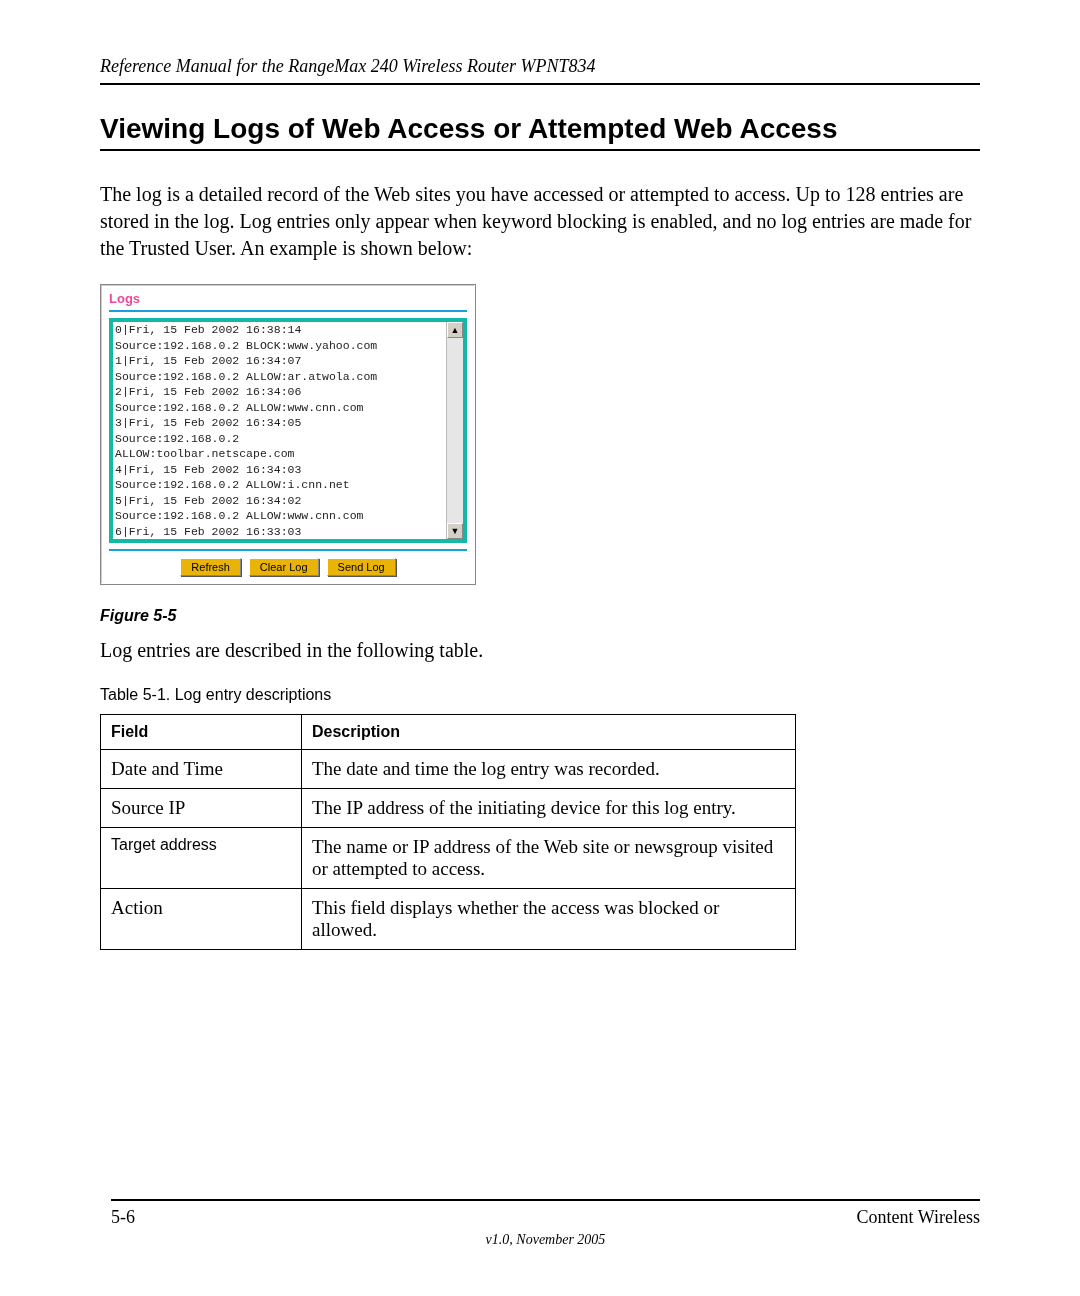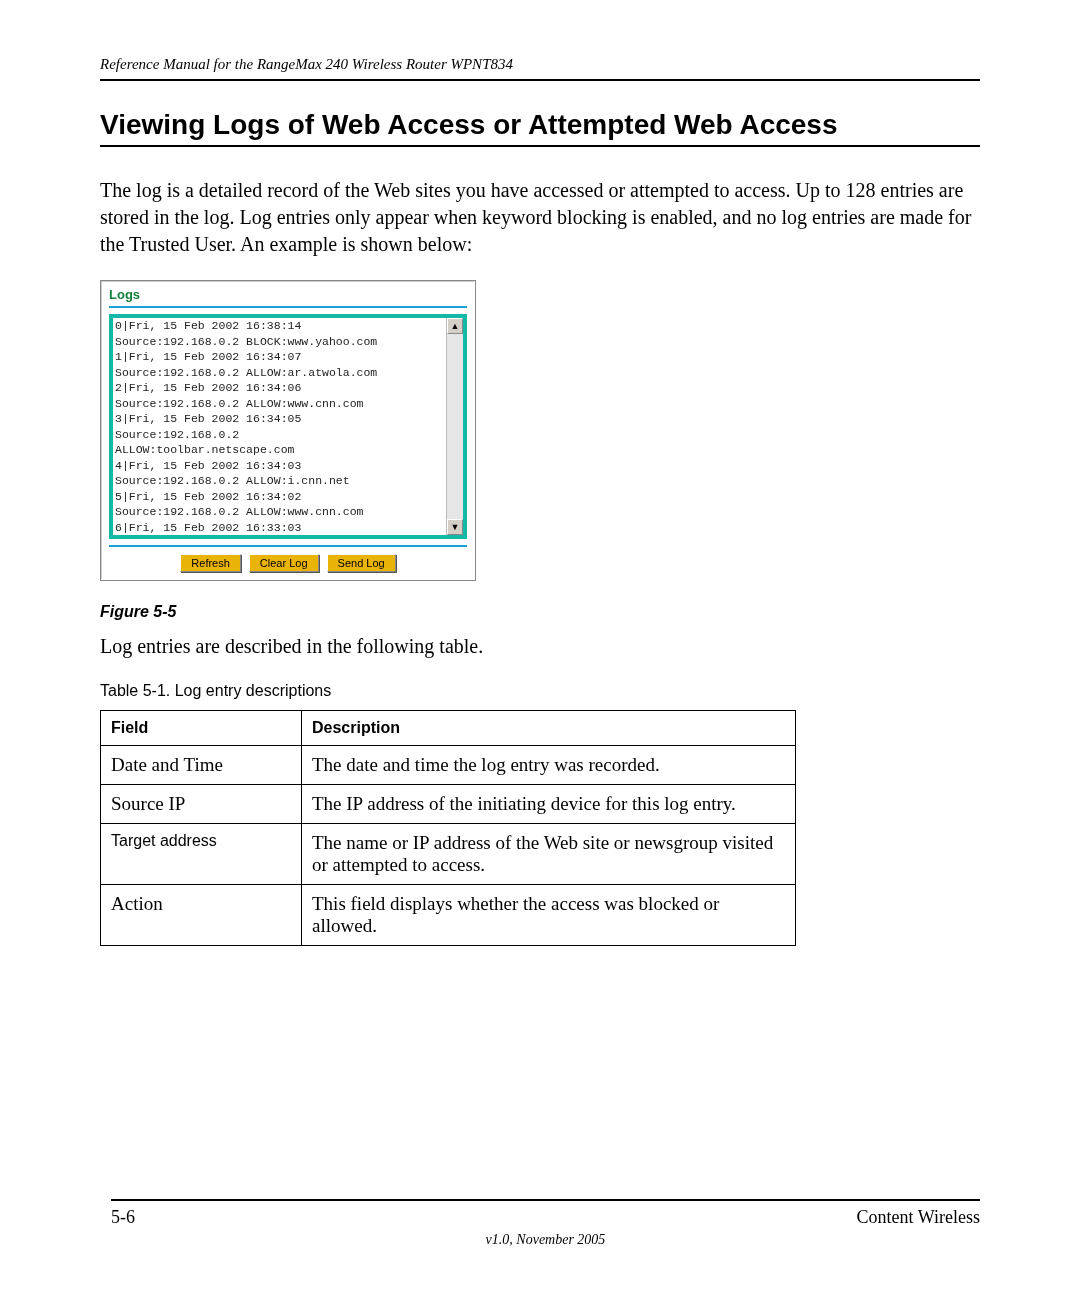--- a/index.html
+++ b/index.html
@@ -11,21 +11,21 @@
   }
   .page {
     width: 1080px;
     height: 1296px;
     box-sizing: border-box;
     padding: 56px 100px 40px 100px;
     position: relative;
   }
   .header-title {
     font-style: italic;
-    font-size: 15px;
+    font-size: 18px;
     margin-bottom: 6px;
   }
   .header-rule {
     border: none;
     border-top: 2px solid #000;
     margin: 0 0 28px 0;
   }
   .section-title {
     font-family: Arial, Helvetica, sans-serif;
     font-weight: bold;
@@ -50,21 +50,21 @@
     box-shadow: -1px -1px 0 #fff inset, 1px 1px 0 #ccc inset;
     background: #fff;
     margin-bottom: 8px;
   }
   .logs-inner {
     width: 358px;
     padding: 6px 8px 8px 8px;
   }
   .logs-title {
     font-family: Arial, Helvetica, sans-serif;
-    color: #15803d;
+    color: #ec4899;
     font-weight: bold;
     font-size: 13px;
     margin-bottom: 4px;
   }
   .logs-hr {
     border: none;
     border-top: 2px solid #19a0d7;
     margin: 0 0 6px 0;
   }
   .logs-box {

